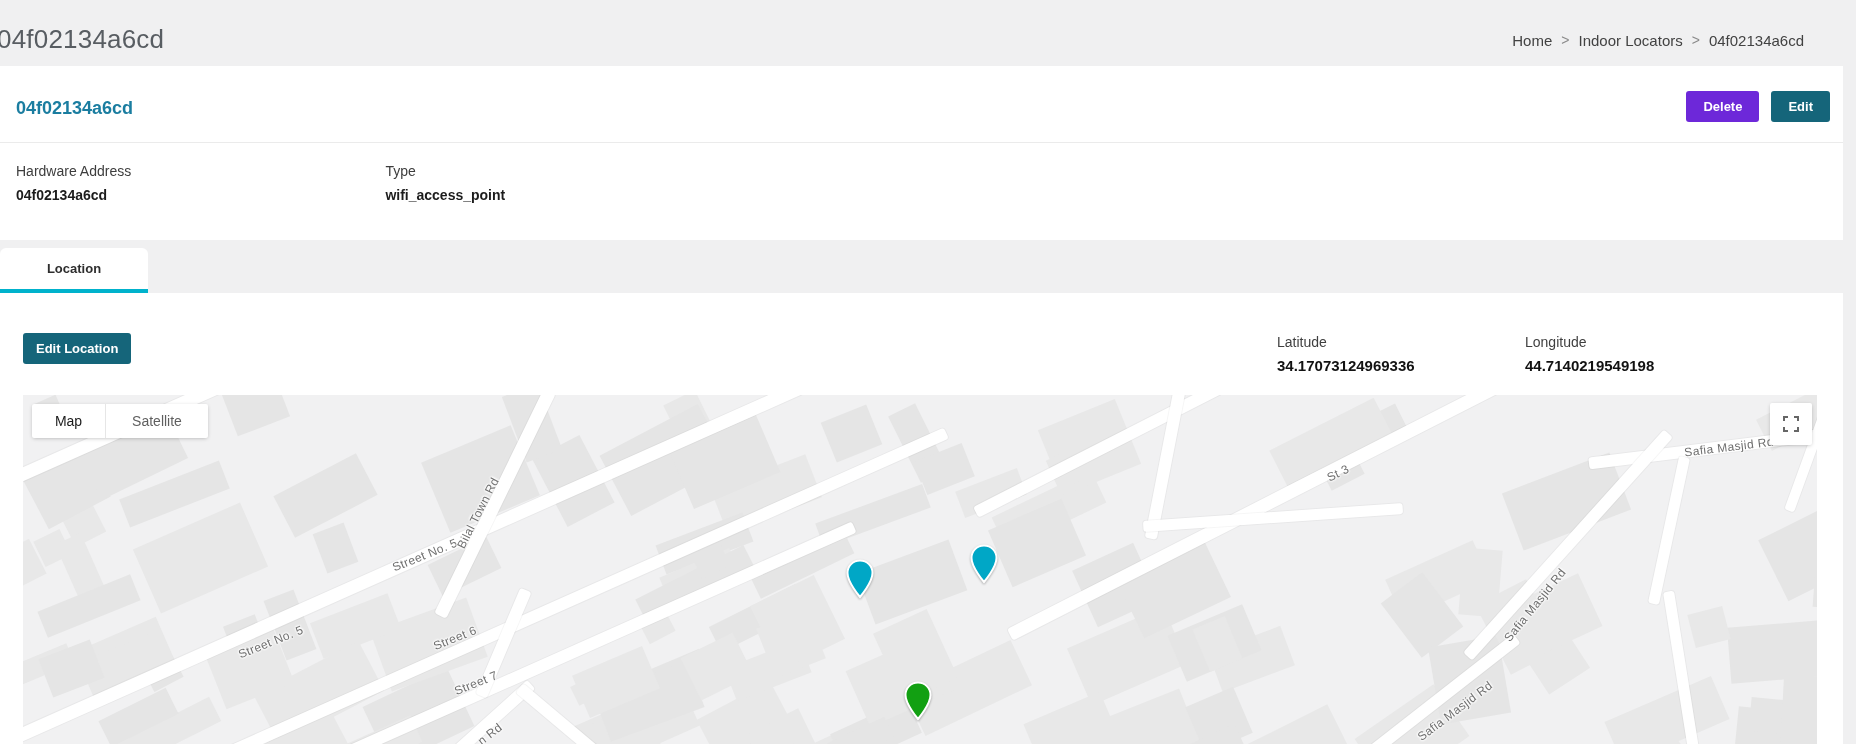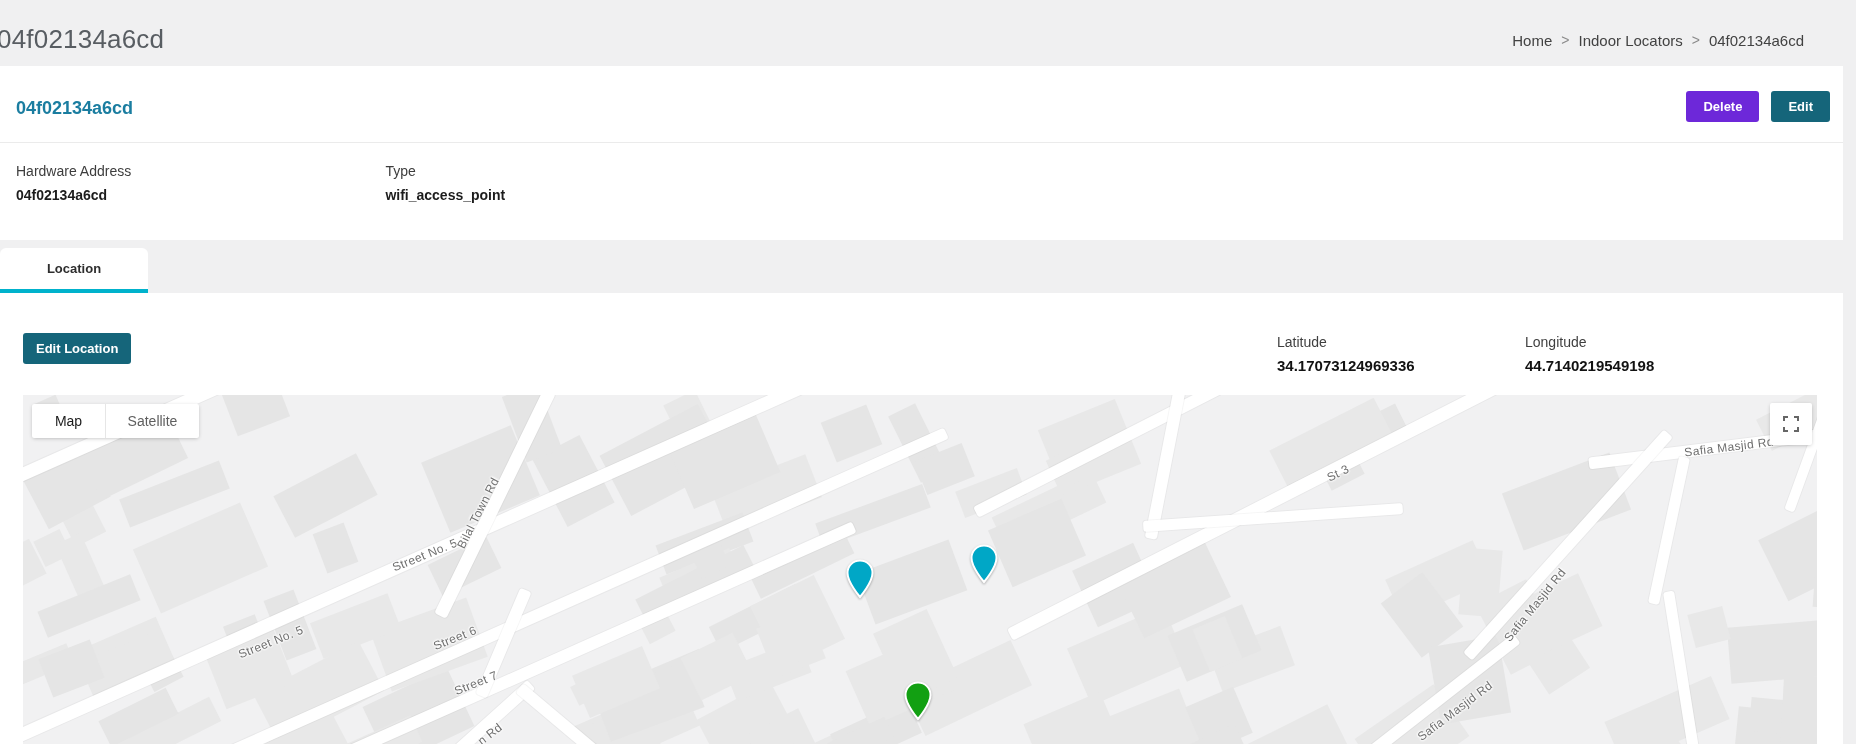--- a/index.html
+++ b/index.html
@@ -100,21 +100,21 @@
   .maptype {
     position:absolute; left:9px; top:9px; z-index:5; display:flex; height:34px;
     background:#fff; border-radius:2px; box-shadow:0 1px 4px -1px rgba(0,0,0,.3);
     overflow:hidden; cursor:pointer;
   }
   .maptype-map {
     width:73px; display:flex; align-items:center; justify-content:center;
     font-size:14px; color:#1b1b1b; font-weight:500;
   }
   .maptype-satellite {
-    width:94px; display:flex; align-items:center; justify-content:center;
+    width:103px; display:flex; align-items:center; justify-content:center;
     font-size:14px; color:#5f5f5f; border-left:1px solid #e6e6e6;
   }
   .layer-buttons {
     position:absolute; left:194px; top:12px; z-index:5; display:flex; gap:7px;
   }
   .layer-btn {
     height:30px; padding:0 9px; background:#fff; border:none; border-radius:2px;
     box-shadow:0 1px 4px -1px rgba(0,0,0,.3); font-family:inherit;
     font-size:13px; color:#555; cursor:pointer;
   }

